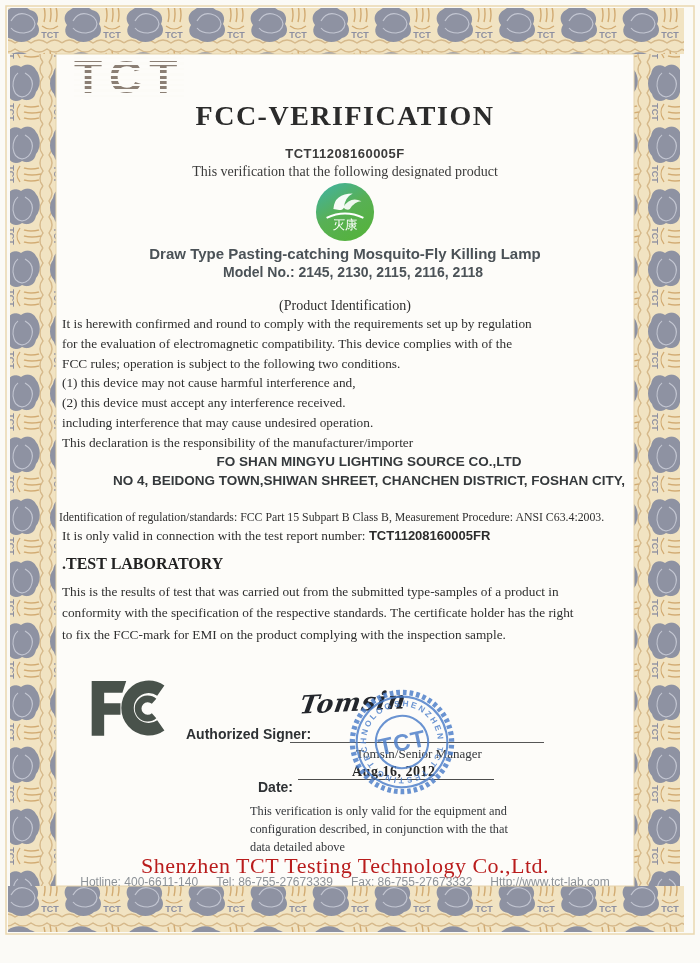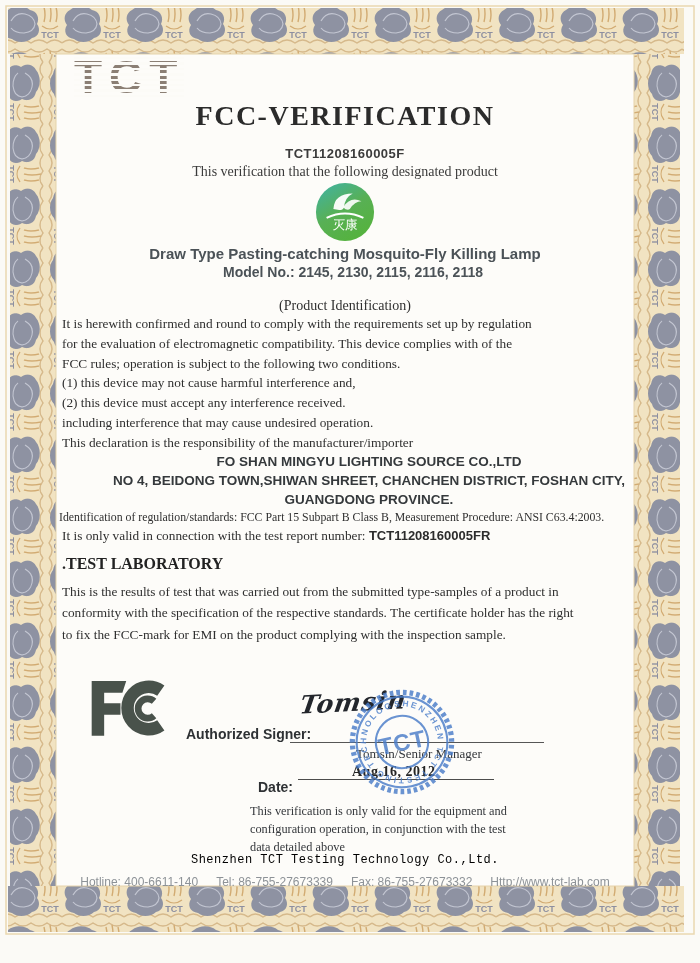--- a/index.html
+++ b/index.html
@@ -38,21 +38,21 @@
   .auth-label,.date-label{font-family:"Liberation Sans",sans-serif;font-weight:bold;font-size:14px;color:#2e3134;}
   .sig-line{border-bottom:1.5px solid #565656;height:18px;}
   .signature{
     font-family:"DejaVu Serif",serif;font-style:italic;font-weight:bold;font-size:25px;color:#23262c;
     transform:rotate(-3deg) skewX(-12deg);letter-spacing:1px;
   }
   .signer-title{font-size:13px;color:#33363a;}
   .date-line{border-bottom:1.6px solid #4c4c4c;height:17px;width:196px;}
   .date-value{font-weight:bold;font-size:14px;color:#252525;margin-left:54px;letter-spacing:.5px;}
   .notes{font-size:12.3px;line-height:18.2px;color:#34373b;}
-  .footer-co{font-family:Liberation Mono, monospace;font-size:12px;color:#000000;letter-spacing:.5px;}
+  .footer-co{font-family:Liberation Serif, serif;font-size:22px;color:#b91c1c;letter-spacing:.5px;}
   .footer-contacts{
     font-family:"Liberation Sans",sans-serif;font-size:12px;color:#8d9297;
     display:flex;justify-content:center;gap:18px;white-space:nowrap;left:-20px;width:618px;
   }
   .stamp{opacity:.82;transform:rotate(-12deg);}
 </style>
 </head>
 <body>
 
 <div class="page">
@@ -126,21 +126,20 @@
       <div>FCC rules; operation is subject to the following two conditions.</div>
       <div>(1)  this device may not cause harmful interference and,</div>
       <div>(2)  this device must accept any interference received.</div>
       <div>including interference that may cause undesired operation.</div>
       <div class="decl">This declaration is the responsibility of the manufacturer/importer</div>
     </div>
 
     <div class="abs center mfg" style="top:398px;">
       <div>FO SHAN MINGYU LIGHTING SOURCE CO.,LTD</div>
       <div>NO 4, BEIDONG TOWN,SHIWAN SHREET, CHANCHEN DISTRICT, FOSHAN CITY,</div>
-      <div>GUANGDONG PROVINCE.</div>
     </div>
 
     <div class="abs reg-line" style="left:3px;top:456px;">Identification of regulation/standards: FCC Part 15 Subpart B Class B, Measurement Procedure: ANSI C63.4:2003.</div>
 
     <div class="abs report-line" style="left:6px;top:474px;">
       <span>It is only valid in connection with the test report number: </span><span class="report-no">TCT11208160005FR</span>
     </div>
 
     <div class="abs lab-head" style="left:6px;top:501px;">.TEST LABORATORY</div>
 
@@ -161,21 +160,21 @@
     <div class="abs signature" style="left:244px;top:634px;">Tomsin</div>
     <div class="abs signer-title" style="left:300px;top:692px;">Tomsin/Senior Manager</div>
 
     <div class="abs date-label" style="left:202px;top:725px;">Date:</div>
     <div class="abs date-line" style="left:242px;top:708px;">
       <span class="date-value">Aug.16, 2012</span>
     </div>
 
     <div class="abs notes" style="left:194px;top:748px;">
       <div>This verification is only valid for the equipment and</div>
-      <div>configuration operation, in conjunction with the test</div>
+      <div>configuration described, in conjunction with the that</div>
       <div>data detailed above</div>
     </div>
 
     <svg class="abs stamp" style="left:292px;top:634px;" width="108" height="108" viewBox="0 0 124 124" aria-hidden="true">
       <defs>
         <path id="ringPath" d="M62,21 a41,41 0 1 1 -0.01,0"></path>
       </defs>
       <circle cx="62" cy="62" r="57" fill="none" stroke="#4a7dc9" stroke-width="6" stroke-dasharray="4.2 3.4"></circle>
       <circle cx="62" cy="62" r="52" fill="none" stroke="#4a7dc9" stroke-width="2.4"></circle>
       <circle cx="62" cy="62" r="30" fill="none" stroke="#4a7dc9" stroke-width="2.4"></circle>

